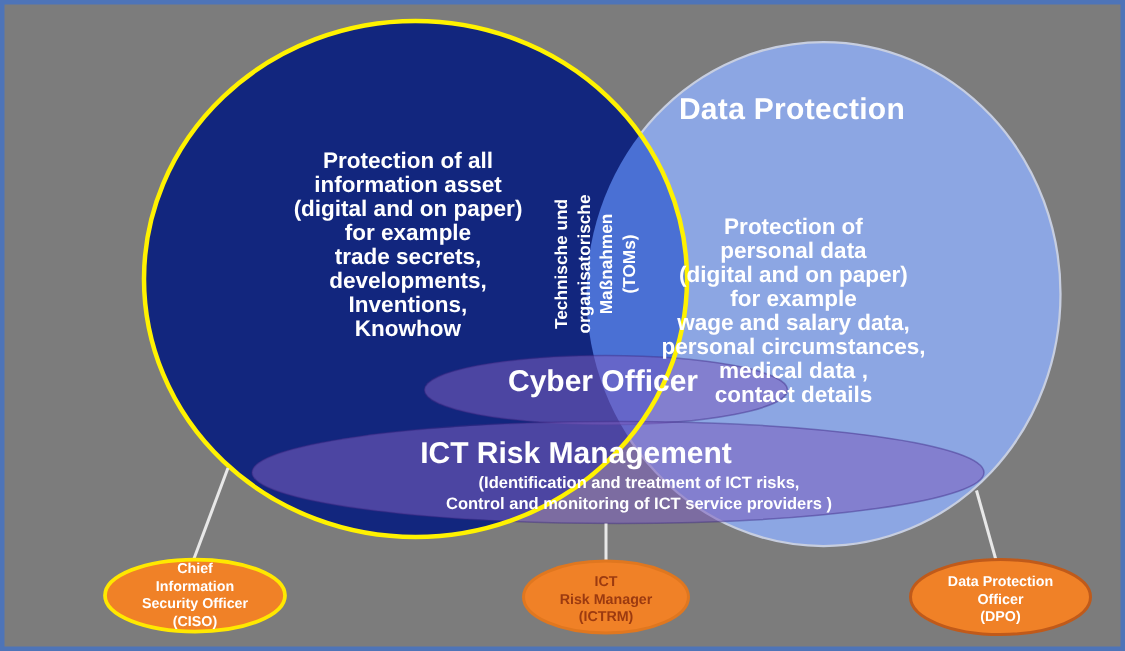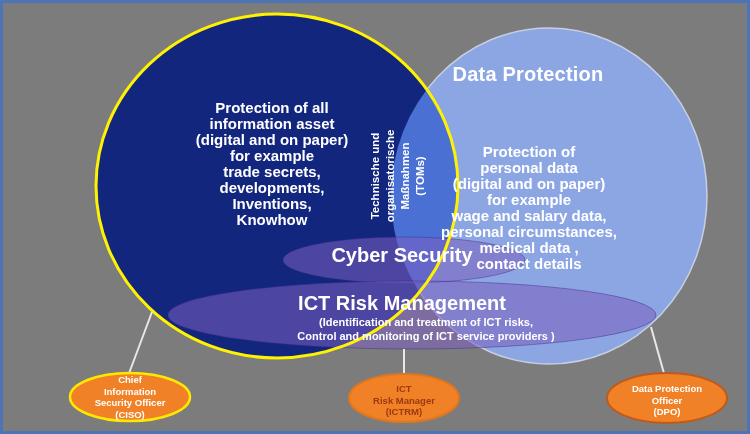--- a/index.html
+++ b/index.html
@@ -91,23 +91,23 @@
 wage and salary data,
 personal circumstances,
 medical data ,
 contact details</div>
 
   <div class="txt toms-text" style="left:398px; top:176px;">Technische und
 organisatorische
 Maßnahmen
 (TOMs)</div>
 
-  <div class="txt cyber-title" style="left:402px; top:255px;">Cyber Security</div>
+  <div class="txt cyber-title" style="left:402px; top:255px;">Cyber Officer</div>
 
-  <div class="txt ict-title" style="left:402px; top:303px;text-align:center;">ICT Risk Management</div>
+  <div class="txt ict-title" style="left:384px; top:303px;text-align:center;">ICT Risk Management</div>
 
   <div class="txt ict-sub" style="left:426px; top:329px;">(Identification and treatment of ICT risks,
 Control and monitoring of ICT service providers )</div>
 
   <div class="txt role-text" style="left:130px; top:397px;">Chief
 Information
 Security Officer
 (CISO)</div>
 
   <div class="txt role-text" style="left:404px; top:400px; color:#9B3A10;">ICT

